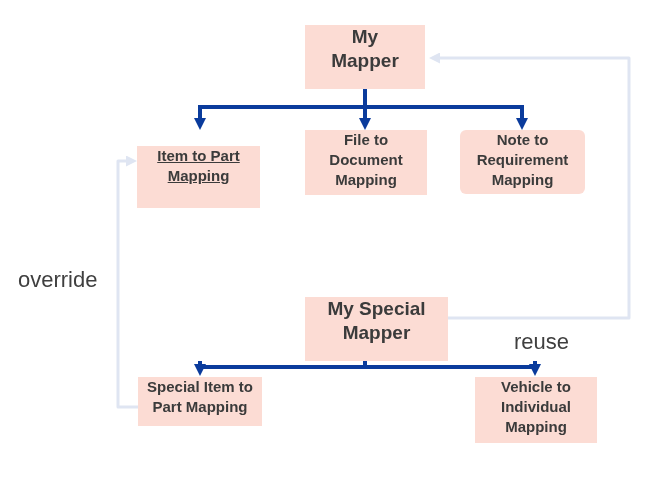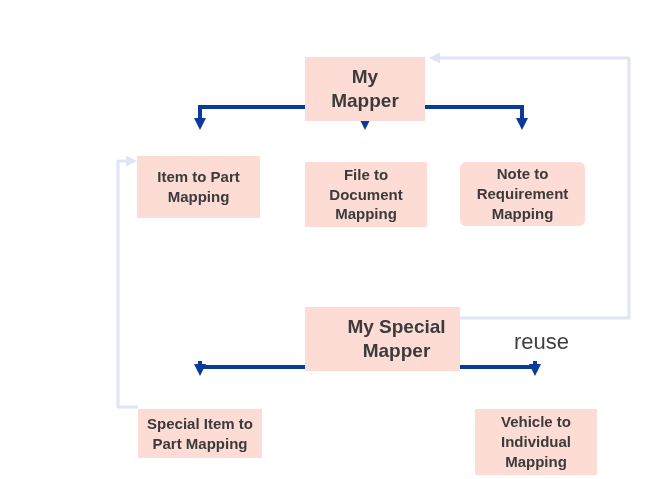--- a/index.html
+++ b/index.html
@@ -14,26 +14,25 @@
   svg.edges { position: absolute; left: 0; top: 0; }
   .edge-blue { stroke: var(--primary-edge, #0a3b9c); stroke-width: 4; fill: none; }
   .edge-gray { stroke: var(--secondary-edge, #dfe5f2); stroke-width: 3; fill: none; stroke-linejoin: round; }
   .arrow-blue-fill { fill: var(--primary-edge, #0a3b9c); }
   .arrow-gray-fill { fill: var(--secondary-edge, #dfe5f2); }
   .node {
     position: absolute;
     background: var(--node-fill, #fcdcd4);
     color: var(--node-text, #3b3b3b);
     display: flex;
-    align-items: center;
+    align-items: flex-start;
     justify-content: center;
     text-align: center;
     font-weight: bold;
     white-space: pre-line;
-    margin-top: 32px;
   }
   .node.major { font-size: 19px; line-height: 1.28; }
   .node.minor { font-size: 15px; line-height: 1.33; }
   .edge-label {
     position: absolute;
     color: var(--label-text, #3f3f3f);
     font-size: 22px;
     font-weight: 400;
     white-space: nowrap;
   }
@@ -66,48 +65,49 @@
     <path class="edge-blue" d="M198,367 L537,367"></path>
     <path class="edge-blue" d="M200,361 L200,364" marker-end="url(#arrow-blue)"></path>
     <path class="edge-blue" d="M535,361 L535,364" marker-end="url(#arrow-blue)"></path>
   </svg>
 
   <div class="node major" style="left:305px; top:25px; width:120px; height:64px;">
     <span>My
 Mapper</span>
   </div>
 
-  <div class="node minor" style="left:137px; top:124px; width:123px; height:62px;">
+  <div class="node minor" style="left:137px; top:146px; width:123px; height:62px;text-decoration:underline;">
     <span>Item to Part
 Mapping</span>
   </div>
 
   <div class="node minor" style="left:305px; top:130px; width:122px; height:65px;">
     <span>File to
 Document
 Mapping</span>
   </div>
 
   <div class="node minor" style="left:460px; top:130px; width:125px; height:64px;border-radius:6px;">
     <span>Note to
 Requirement
 Mapping</span>
   </div>
 
-  <div class="node major" style="left:305px; top:275px; width:127px; height:64px;padding-left:28px;">
+  <div class="node major" style="left:305px; top:297px; width:143px; height:64px;">
     <span>My Special
 Mapper</span>
   </div>
 
   <div class="node minor" style="left:138px; top:377px; width:124px; height:49px;">
     <span>Special Item to
 Part Mapping</span>
   </div>
 
   <div class="node minor" style="left:475px; top:377px; width:122px; height:66px;">
     <span>Vehicle to
 Individual
 Mapping</span>
   </div>
 
+  <div class="edge-label" style="left:18px; top:267px;">override</div>
   <div class="edge-label" style="left:514px; top:289px;margin-top:40px;">reuse</div>
 
 </div>
 
 </body></html>

